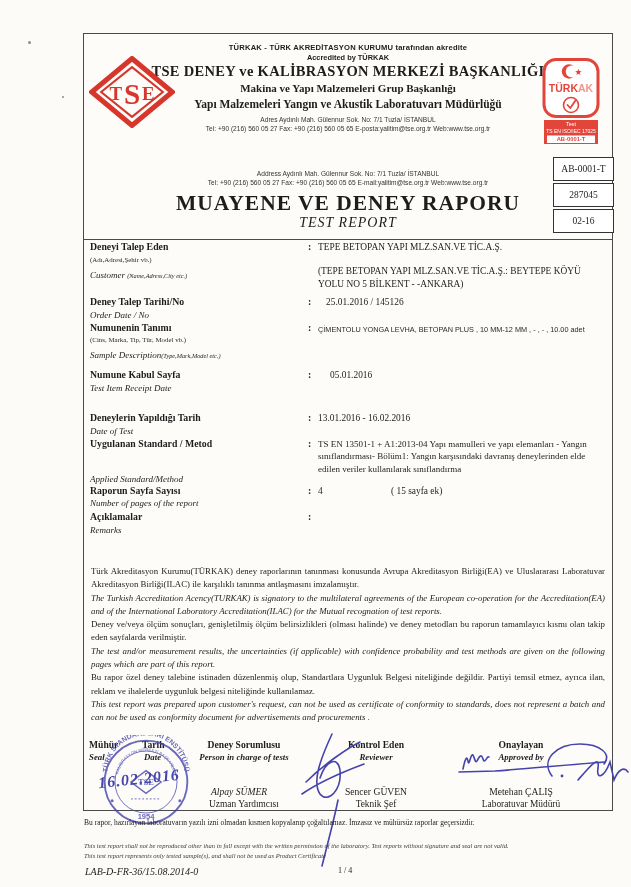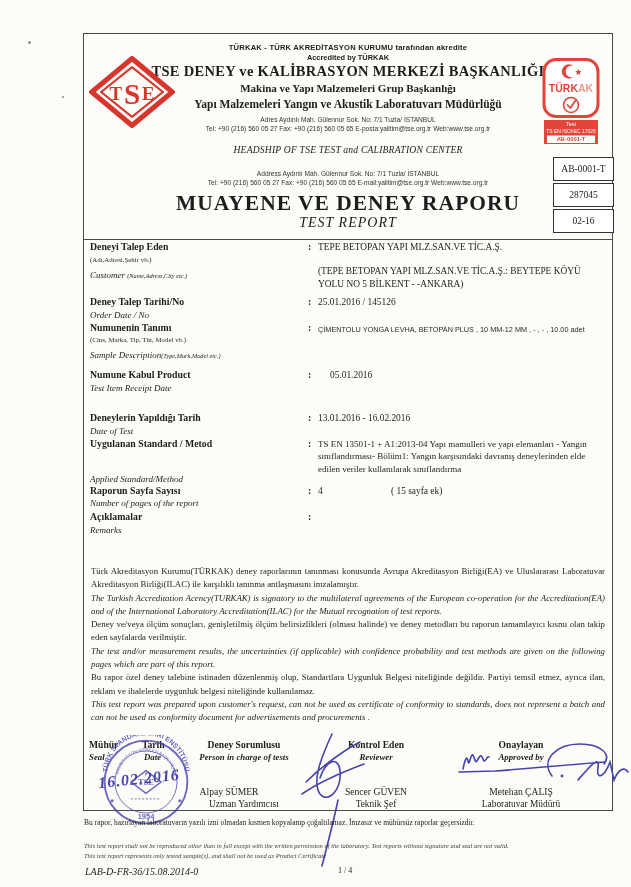--- a/index.html
+++ b/index.html
@@ -77,21 +77,20 @@
 
   <div class="box">
 
     <div class="abs ctr sans b acc1">TÜRKAK -  TÜRK AKREDİTASYON KURUMU tarafından akredite</div>
     <div class="abs ctr sans b acc2">Accredited by TÜRKAK</div>
     <div class="abs ctr b orgtitle">TSE DENEY ve KALİBRASYON MERKEZİ BAŞKANLIĞI</div>
     <div class="abs ctr b orgsub1">Makina ve Yapı Malzemeleri Grup Başkanlığı</div>
     <div class="abs ctr b orgsub2">Yapı Malzemeleri Yangın ve Akustik Laboratuvarı Müdürlüğü</div>
     <div class="abs ctr sans addr" style="top:82px;">Adres Aydınlı Mah. Gülennur Sok. No: 7/1 Tuzla/ İSTANBUL</div>
     <div class="abs ctr sans addr" style="top:91px;">Tel: +90 (216) 560 05 27 Fax: +90 (216) 560 05 65 E-posta:yalitim@tse.org.tr   Web:www.tse.org.tr</div>
-    <div class="abs ctr i headship" style="top:110px;">HEADSHIP OF TSE TEST and CALIBRATION CENTER</div>
     <div class="abs ctr sans addr" style="top:136px;">Address Aydınlı Mah. Gülennur Sok. No: 7/1 Tuzla/ İSTANBUL</div>
     <div class="abs ctr sans addr" style="top:145px;">Tel: +90 (216) 560 05 27 Fax: +90 (216) 560 05 65 E-mail:yalitim@tse.org.tr   Web:www.tse.org.tr</div>
     <div class="abs ctr b rtitle">MUAYENE VE DENEY RAPORU</div>
     <div class="abs ctr i rsub">TEST REPORT</div>
     <div class="divider"></div>
 
     <svg class="abs" style="left:5px;top:22px;" width="86" height="72" viewBox="0 0 100 84">
       <polygon points="50,3 97,42 50,81 3,42" fill="none" stroke="#d6362b" stroke-width="6"></polygon>
       <polygon points="50,13 86,42 50,71 14,42" fill="none" stroke="#d6362b" stroke-width="2.4"></polygon>
       <text x="31" y="51" font-family="Liberation Serif,serif" font-weight="bold" font-size="22" fill="#d6362b" text-anchor="middle">T</text>
@@ -129,29 +128,29 @@
     <div class="abs flabel" style="top:207px;">Deneyi Talep Eden</div>
     <div class="abs fsub" style="top:222px;">(Adı,Adresi,Şehir vb.)</div>
     <div class="abs fen" style="top:236px;"><span>Customer</span> <span class="fennote">(Name,Adress,City etc.)</span></div>
     <div class="abs fcolon" style="top:207px;">:</div>
     <div class="abs fval" style="top:207px;">TEPE BETOPAN YAPI MLZ.SAN.VE TİC.A.Ş.</div>
     <div class="abs fval" style="top:231px;">(TEPE BETOPAN YAPI MLZ.SAN.VE TİC.A.Ş.: BEYTEPE KÖYÜ YOLU NO 5 BİLKENT - -ANKARA)</div>
 
     <div class="abs flabel" style="top:262px;">Deney Talep Tarihi/No</div>
     <div class="abs fen" style="top:276px;">Order Date / No</div>
     <div class="abs fcolon" style="top:262px;">:</div>
-    <div class="abs fval" style="top:262px;">25.01.2016 / 145126</div>
+    <div class="abs fval" style="top:262px;margin-left:8px;">25.01.2016 / 145126</div>
 
     <div class="abs flabel" style="top:288px;">Numunenin Tanımı</div>
     <div class="abs fsub" style="top:302px;">(Cins, Marka, Tip, Tür, Model vb.)</div>
     <div class="abs fen" style="top:316px;"><span>Sample Description</span><span class="fennote">(Type,Mark,Model etc.)</span></div>
     <div class="abs fcolon" style="top:288px;">:</div>
     <div class="abs fval fval-sm" style="top:290px;">ÇİMENTOLU YONGA LEVHA, BETOPAN PLUS , 10 MM-12 MM , - , - , 10.00  adet</div>
 
-    <div class="abs flabel" style="top:335px;">Numune Kabul Product</div>
+    <div class="abs flabel" style="top:335px;">Numune Kabul Sayfa</div>
     <div class="abs fen" style="top:349px;">Test Item Receipt Date</div>
     <div class="abs fcolon" style="top:335px;">:</div>
     <div class="abs fval" style="top:335px;left:246px;">05.01.2016</div>
 
     <div class="abs flabel" style="top:378px;">Deneylerin Yapıldığı Tarih</div>
     <div class="abs fen" style="top:392px;">Date of Test</div>
     <div class="abs fcolon" style="top:378px;">:</div>
     <div class="abs fval" style="top:378px;">13.01.2016 - 16.02.2016</div>
 
     <div class="abs flabel" style="top:404px;">Uygulanan Standard / Metod</div>
@@ -178,21 +177,21 @@
       <p class="i">This test report was prepared upon customer's request, can not be used as certificate of conformity to standards, does not represent a batch and can not be used as conformity document for advertisements and procurements .</p>
     </div>
 
     <div class="abs sigtitle" style="left:5px;top:705px;">Mühür</div>
     <div class="abs sigsub" style="left:5px;top:718px;">Seal</div>
     <div class="abs sigtitle" style="left:58px;top:705px;">Tarih</div>
     <div class="abs sigsub" style="left:60px;top:718px;">Date</div>
 
     <div class="abs sigtitle" style="left:100px;top:705px;width:120px;">Deney Sorumlusu</div>
     <div class="abs sigsub" style="left:100px;top:718px;width:120px;">Person in charge of tests</div>
-    <div class="abs signame" style="left:85px;top:752px;width:120px;">Alpay SÜMER</div>
+    <div class="abs signame" style="left:95px;top:752px;width:120px;font-style:italic;">Alpay SÜMER</div>
     <div class="abs sigrole" style="left:100px;top:765px;width:120px;">Uzman Yardımcısı</div>
 
     <div class="abs sigtitle" style="left:232px;top:705px;width:120px;">Kontrol Eden</div>
     <div class="abs sigsub" style="left:232px;top:718px;width:120px;">Reviewer</div>
     <div class="abs signame" style="left:232px;top:752px;width:120px;">Sencer GÜVEN</div>
     <div class="abs sigrole" style="left:232px;top:765px;width:120px;">Teknik Şef</div>
 
     <div class="abs sigtitle" style="left:377px;top:705px;width:120px;">Onaylayan</div>
     <div class="abs sigsub" style="left:377px;top:718px;width:120px;">Approved by</div>
     <div class="abs signame" style="left:377px;top:752px;width:120px;">Metehan ÇALIŞ</div>

